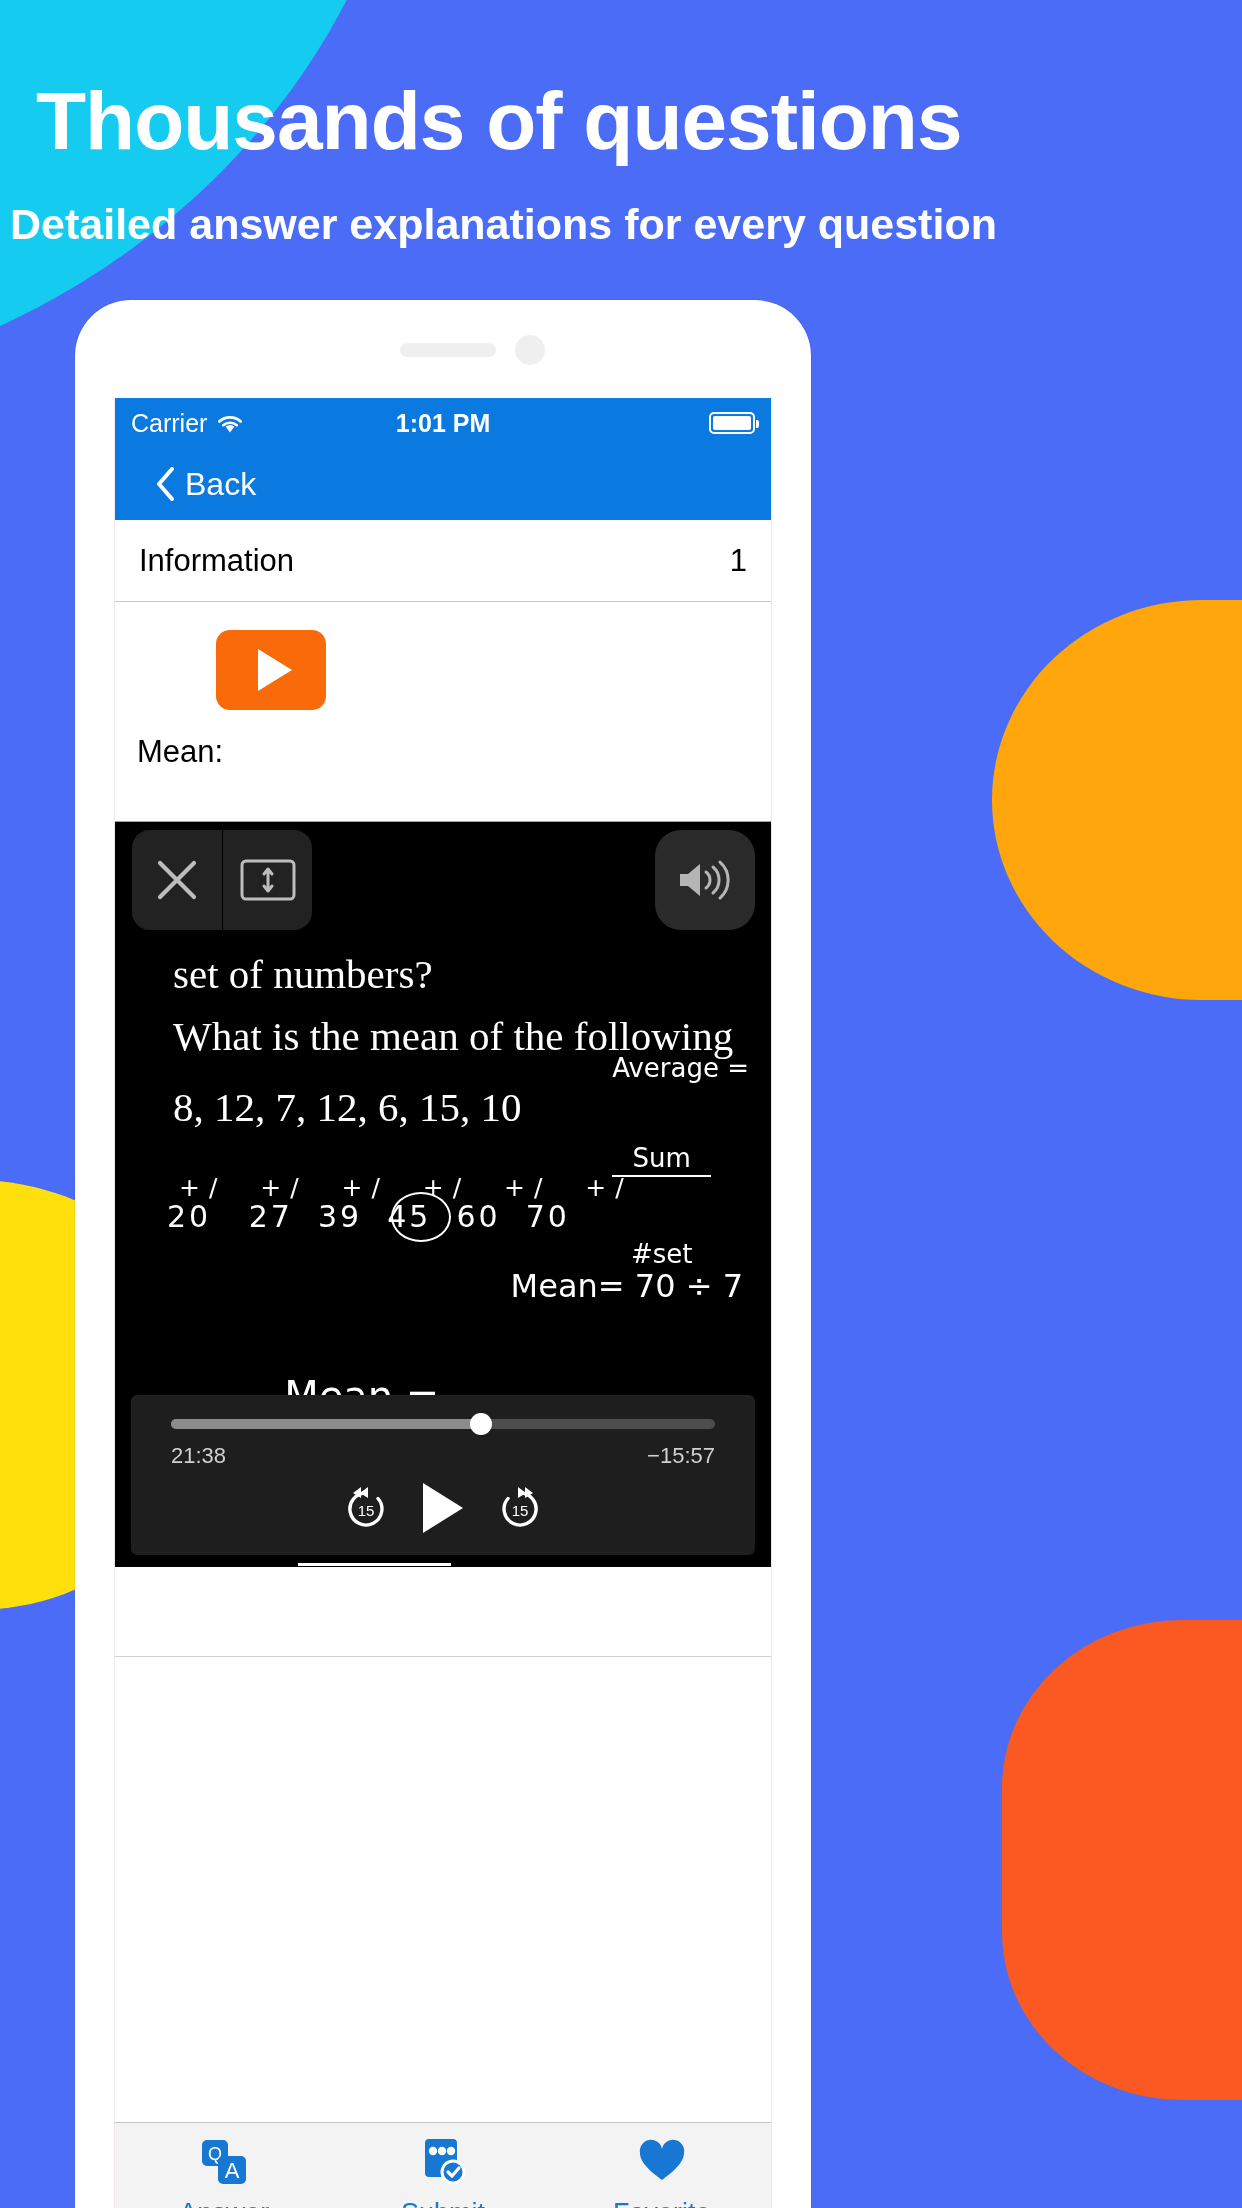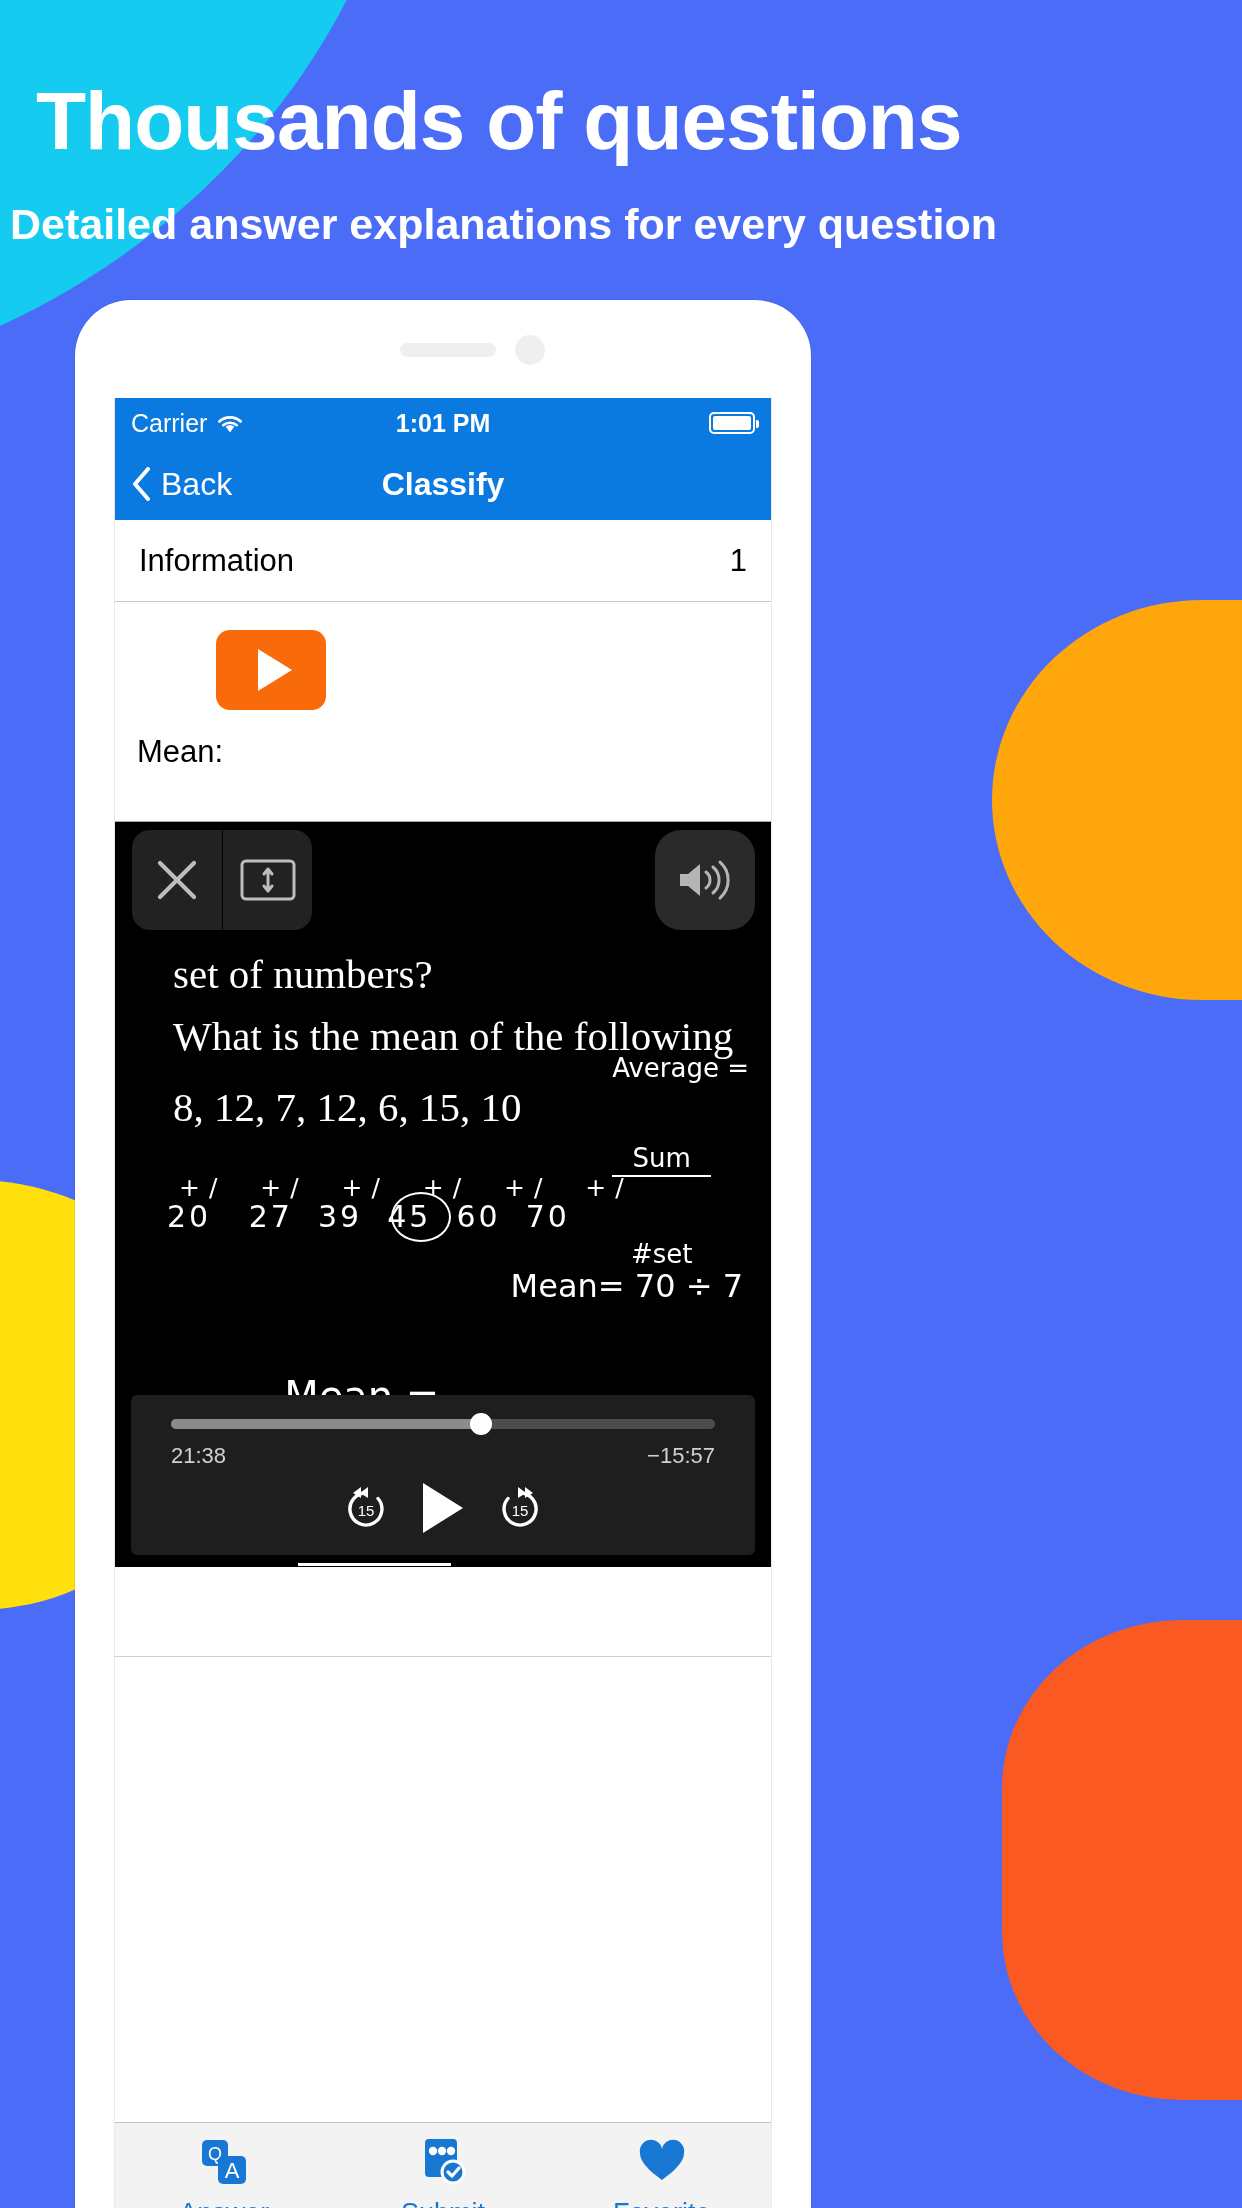--- a/index.html
+++ b/index.html
@@ -122,21 +122,21 @@
   }
 
   
   .navbar {
     height: 72px; background: #0b7ae0;
     display: flex; align-items: center;
     position: relative; color: #ffffff;
   }
   .nav-back {
     display: flex; align-items: center; gap: 10px;
-    padding-left: 16px; font-size: 32px;
+    padding-left: 16px; font-size: 32px; margin-left: 24px;
   }
   .chevron-left { width: 20px; height: 34px; display: block; }
   .nav-title {
     position: absolute; left: 0; right: 0; text-align: center;
     font-size: 32px; font-weight: bold; pointer-events: none;
   }
 
   
   .info-row {
     height: 82px; background: #ffffff;
@@ -331,21 +331,20 @@
 
     <div class="navbar">
       <div class="nav-back">
         <span>
           <svg class="chevron-left" viewBox="0 0 20 34">
             <path d="M17 2 L4 17 L17 32" stroke="#fff" stroke-width="4" fill="none" stroke-linecap="round" stroke-linejoin="round"></path>
           </svg>
         </span>
         <span>Back</span>
       </div>
-      <div class="nav-title">Classify</div>
     </div>
 
     <div class="info-row">
       <span>Information</span>
       <span class="info-count">1</span>
     </div>
 
     <div class="mean-cell">
       <div class="yt-thumb">
         <span class="tri"></span>

